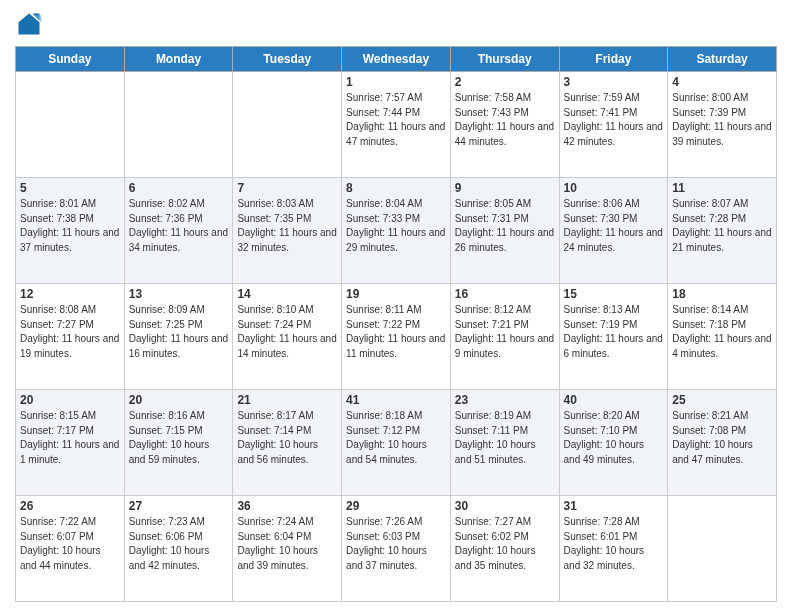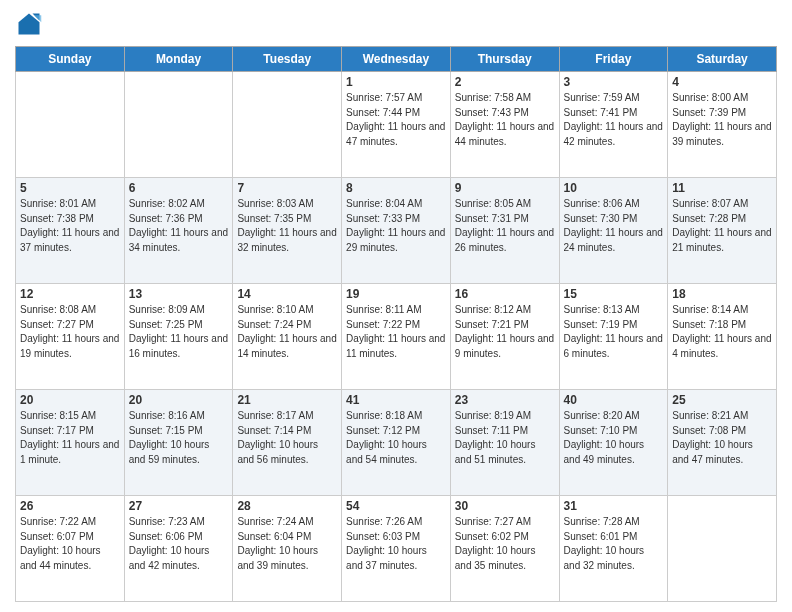--- a/index.html
+++ b/index.html
@@ -246,25 +246,25 @@
         <tr>
           <td>
             <div class="day-number">26</div>
             <div class="day-info">Sunrise: 7:22 AM<br>Sunset: 6:07 PM<br>Daylight: 10 hours and 44 minutes.</div>
           </td>
           <td>
             <div class="day-number">27</div>
             <div class="day-info">Sunrise: 7:23 AM<br>Sunset: 6:06 PM<br>Daylight: 10 hours and 42 minutes.</div>
           </td>
           <td>
-            <div class="day-number">28</div>
+            <div class="day-number">36</div>
             <div class="day-info">Sunrise: 7:24 AM<br>Sunset: 6:04 PM<br>Daylight: 10 hours and 39 minutes.</div>
           </td>
           <td>
-            <div class="day-number">54</div>
+            <div class="day-number">29</div>
             <div class="day-info">Sunrise: 7:26 AM<br>Sunset: 6:03 PM<br>Daylight: 10 hours and 37 minutes.</div>
           </td>
           <td>
             <div class="day-number">30</div>
             <div class="day-info">Sunrise: 7:27 AM<br>Sunset: 6:02 PM<br>Daylight: 10 hours and 35 minutes.</div>
           </td>
           <td>
             <div class="day-number">31</div>
             <div class="day-info">Sunrise: 7:28 AM<br>Sunset: 6:01 PM<br>Daylight: 10 hours and 32 minutes.</div>
           </td>

